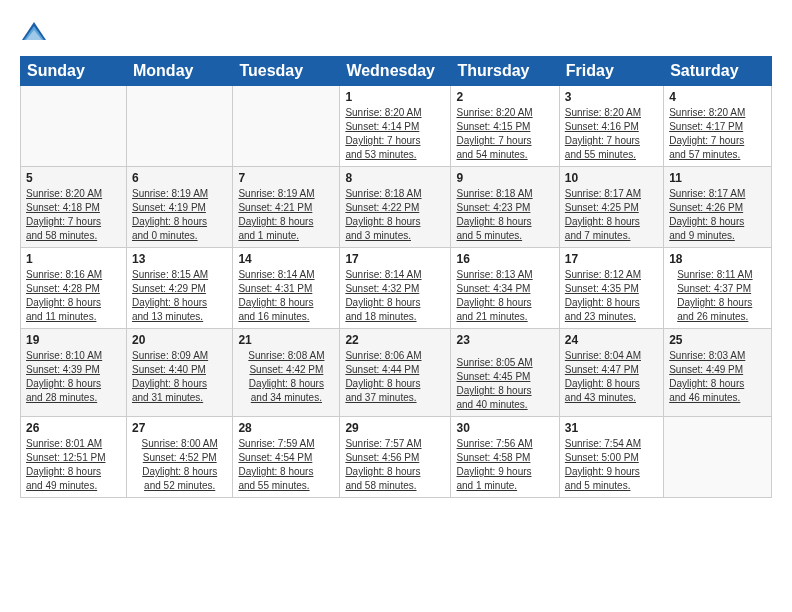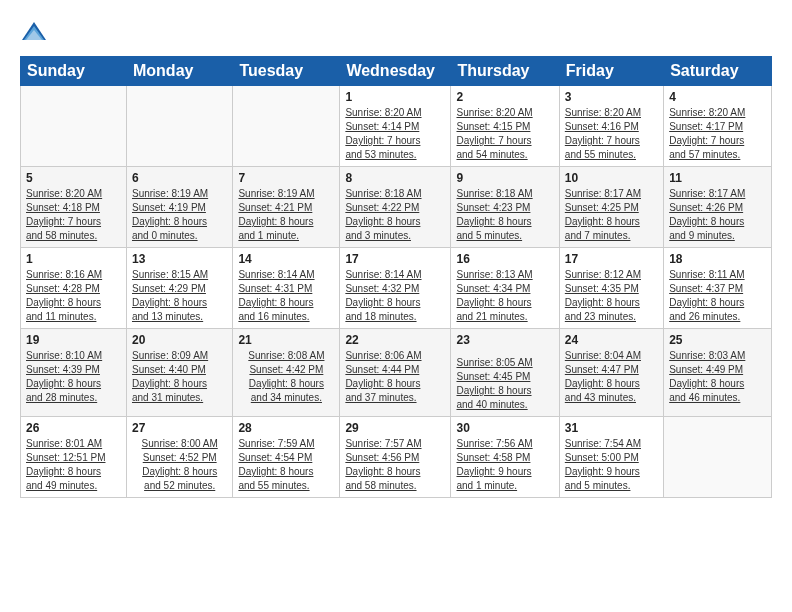--- a/index.html
+++ b/index.html
@@ -263,21 +263,21 @@
           </td>
           <td>
             <span class="day-num">17</span>
             <div class="day-info" style="white-space: pre-line;">Sunrise: 8:12 AM
 Sunset: 4:35 PM
 Daylight: 8 hours
 and 23 minutes.</div>
           </td>
           <td>
             <span class="day-num">18</span>
-            <div class="day-info" style="white-space: pre-line;">Sunrise: 8:11 AM
+            <div class="day-info" style="white-space: pre-line; margin-left: 8px;">Sunrise: 8:11 AM
 Sunset: 4:37 PM
 Daylight: 8 hours
 and 26 minutes.</div>
           </td>
         </tr>
         <tr>
           <td>
             <span class="day-num">19</span>
             <div class="day-info" style="white-space: pre-line;">Sunrise: 8:10 AM
 Sunset: 4:39 PM

